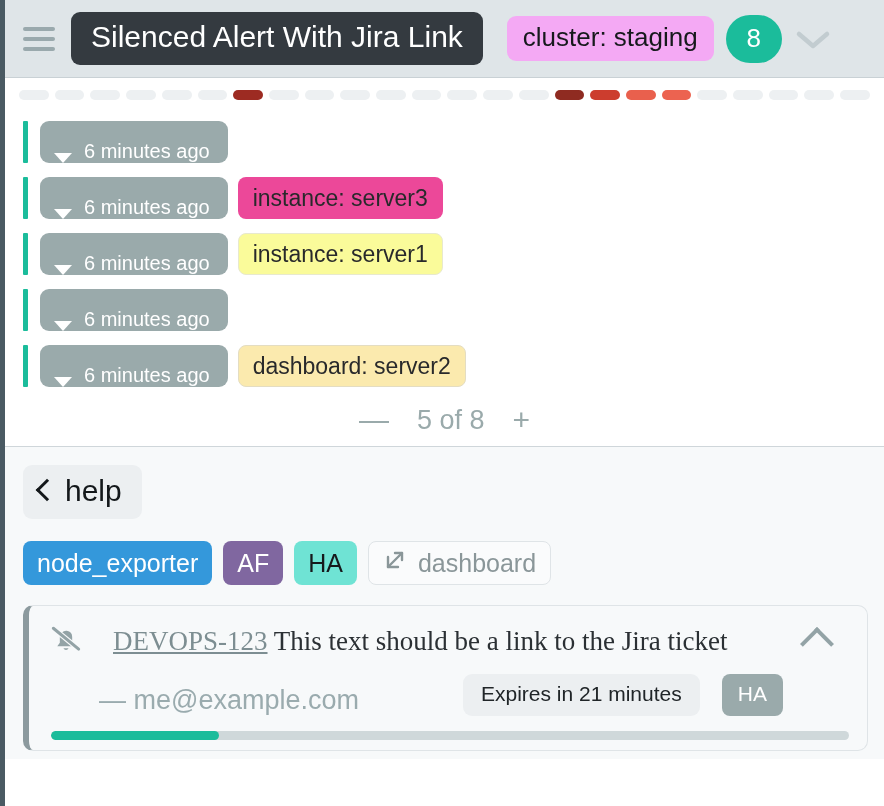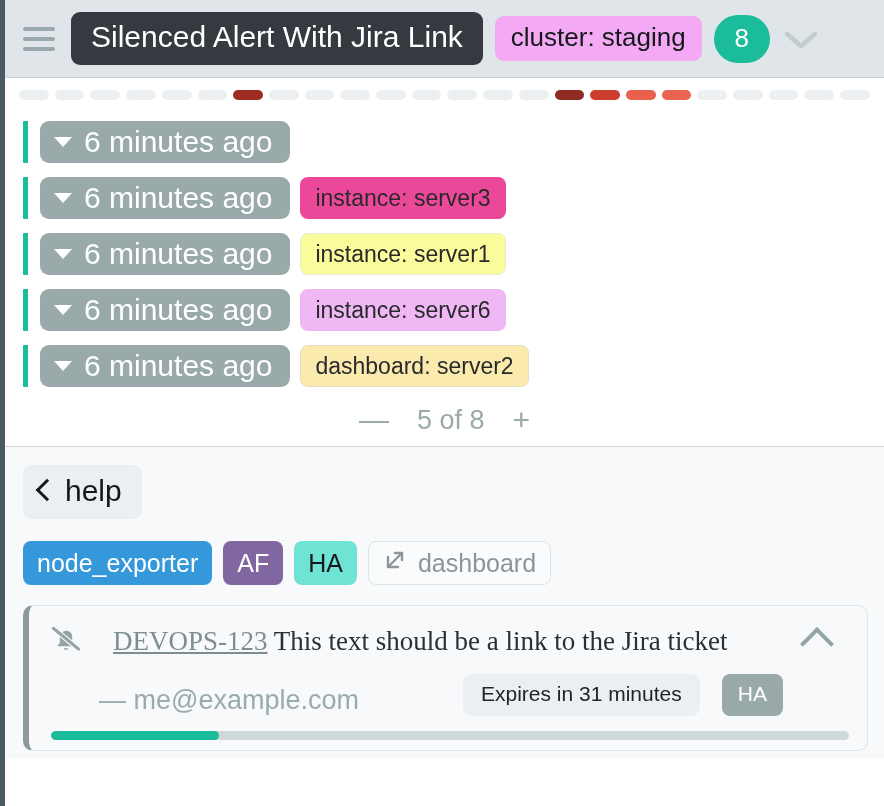--- a/index.html
+++ b/index.html
@@ -65,21 +65,21 @@
     line-height: 1.15;
     flex: 0 0 auto;
   }
   .cluster-pill {
     background: #f4a9f4;
     color: #16191c;
     font-size: 26px;
     padding: 7px 16px 9px 16px;
     border-radius: 9px;
     white-space: nowrap;
-    margin-left: 12px;
+    margin-left: 24px;
     line-height: 1.15;
     flex: 0 0 auto;
   }
   .count-badge {
     width: 56px;
     height: 48px;
     border-radius: 26px;
     background: #1bbc9b;
     color: #ffffff;
     font-size: 26px;
@@ -134,23 +134,23 @@
     border-radius: 1px;
     flex: 0 0 auto;
   }
   .time-pill {
     margin-left: 12px;
     background: #9aaaab;
     color: #ffffff;
     border-radius: 9px;
     height: 42px;
     display: flex;
-    align-items: center;
+    align-items: flex-end;
     padding: 0 18px 0 14px;
-    font-size: 30px;
+    font-size: 20px;
     gap: 12px;
     cursor: pointer;
     flex: 0 0 auto;
     box-sizing: border-box;
   }
   .caret-down {
     width: 0; height: 0;
     border-left: 9px solid transparent;
     border-right: 9px solid transparent;
     border-top: 10px solid #ffffff;
@@ -398,21 +398,20 @@
           <span>6 minutes ago</span>
         </div>
         <div class="inst-badge" style="background: rgb(250, 251, 154); border: 1px solid rgb(232, 233, 206);">instance: server1</div>
       </div>
       <div class="alert-row">
         <div class="row-accent" style="background: rgb(27, 188, 155);"></div>
         <div class="time-pill" style="background: rgb(154, 170, 171);">
           <span class="caret-down"></span>
           <span>6 minutes ago</span>
         </div>
-        <div class="inst-badge" style="background: rgb(240, 183, 245); border: 1px solid transparent;">instance: server6</div>
       </div>
       <div class="alert-row">
         <div class="row-accent" style="background: rgb(27, 188, 155);"></div>
         <div class="time-pill" style="background: rgb(154, 170, 171);">
           <span class="caret-down"></span>
           <span>6 minutes ago</span>
         </div>
         <div class="inst-badge" style="background: rgb(251, 234, 174); border: 1px solid rgb(228, 221, 194);">dashboard: server2</div>
       </div>
     </div>
@@ -456,21 +455,21 @@
             <path d="M4 5.2 L20 18.4" stroke="#f7f9fa" stroke-width="3.4" fill="none" stroke-linecap="round"></path>
             <path d="M4 5.2 L20 18.4" stroke="#93a3a6" stroke-width="1.9" fill="none" stroke-linecap="round"></path>
           </svg>
         </span>
         <div class="jira-text"><span class="jira-link">DEVOPS-123</span> <span>This text should be a link to the Jira ticket</span></div>
         <span class="collapse-chev"></span>
       </div>
 
       <div class="jira-second">
         <div class="jira-author">— me@example.com</div>
-        <div class="expires-pill">Expires in 31 minutes</div>
+        <div class="expires-pill">Expires in 21 minutes</div>
         <div class="ha-chip">HA</div>
       </div>
 
       <div class="progress-track">
         <div class="progress-fill" id="progress-fill" style="width: 21%;"></div>
       </div>
     </div>
 
   </div>
 

